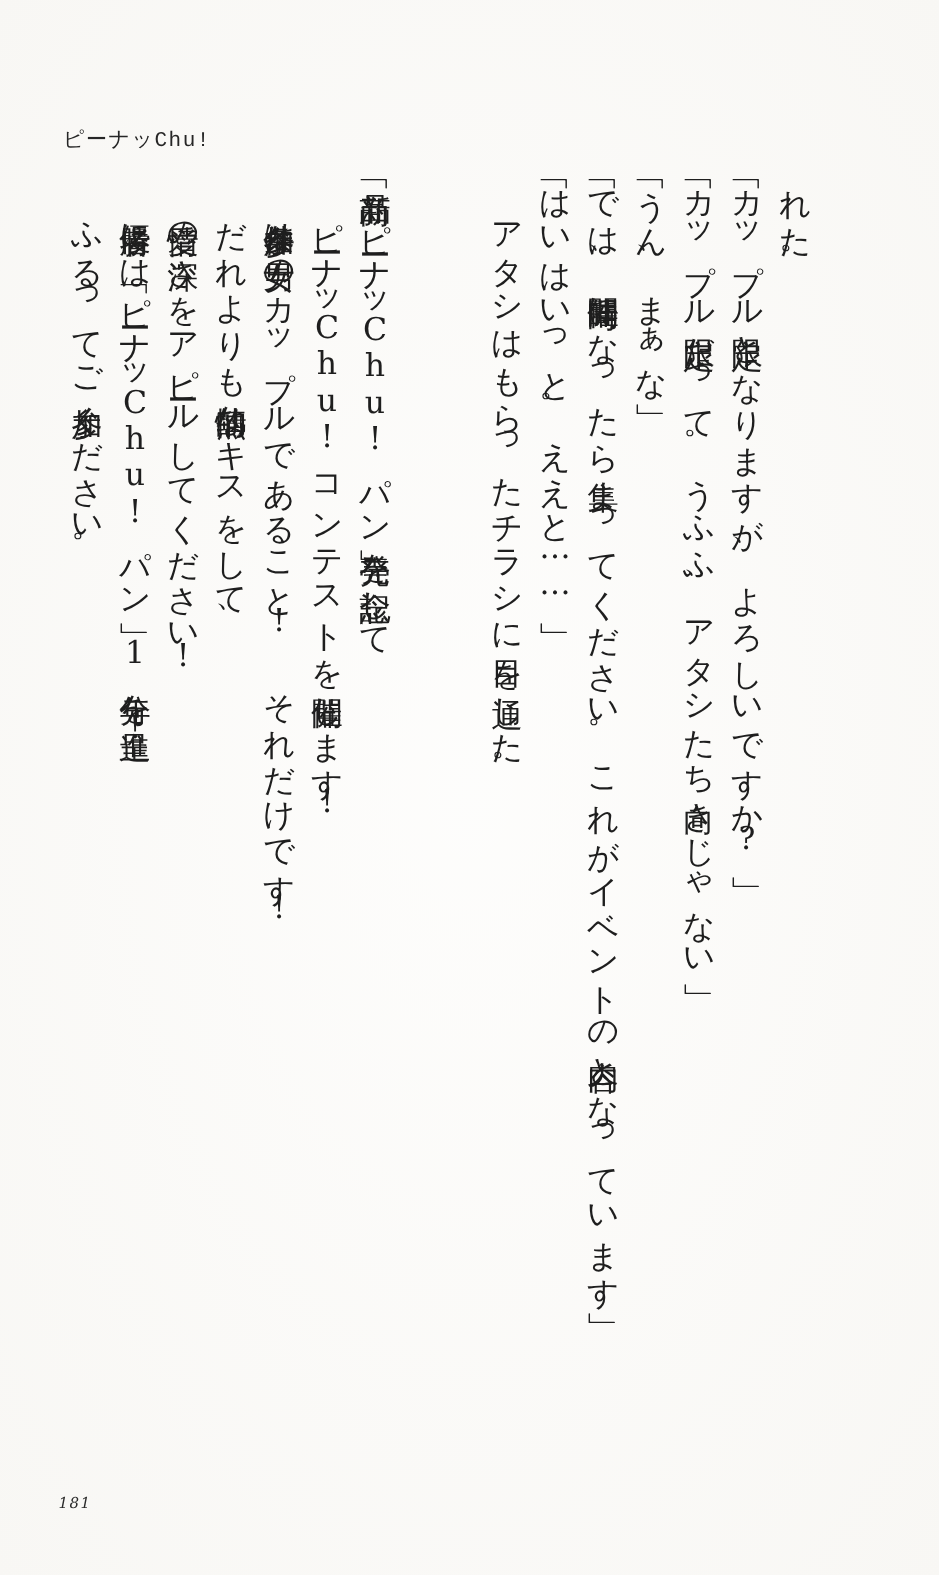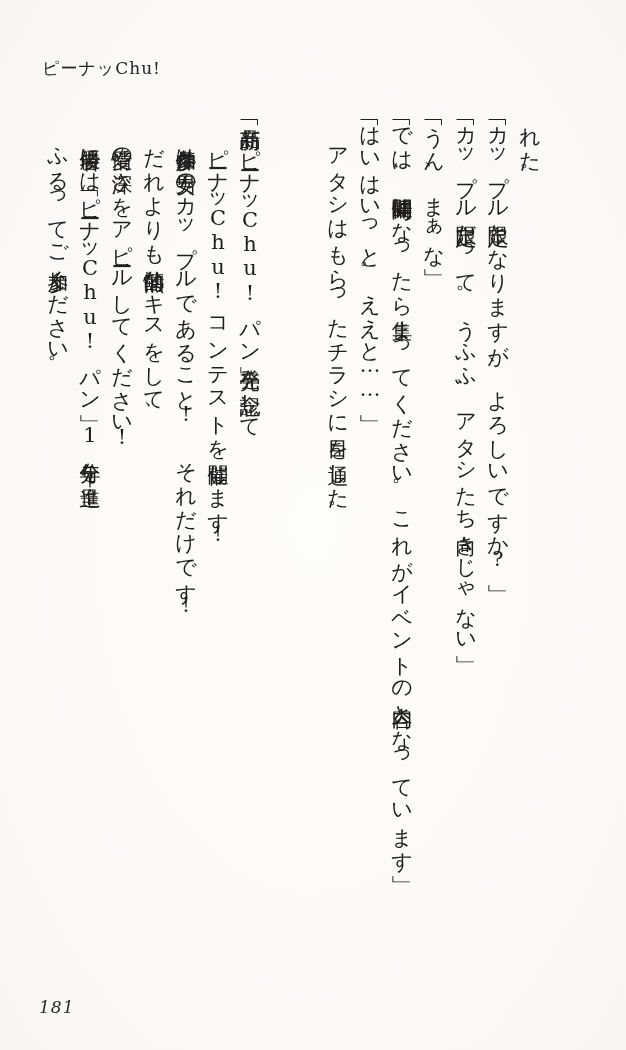--- a/index.html
+++ b/index.html
@@ -18,24 +18,25 @@
   .page {
     position: absolute;
     inset: 0;
     background:
       radial-gradient(ellipse at 50% 50%, rgba(255,255,255,0.6) 0%, rgba(0,0,0,0.012) 100%),
       #fbfaf7;
   }
   .running-header {
     position: absolute;
     left: 42px;
-    top: 57px;
-    font-size: 17px;
+    top: 84px;
+    font-size: 14px;
     letter-spacing: 1px;
     color: #262626;
+    font-family: Liberation Mono, monospace;
   }
   .body-text {
     position: absolute;
     top: 112px;
     left: 18px;
     width: 528px;
     height: 872px;
     writing-mode: vertical-rl;
     text-orientation: upright;
     font-size: 21px;
@@ -50,21 +51,21 @@
   .indent {
     text-indent: 1em;
   }
   .flyer-block {
     margin-right: 56px; 
   }
   .page-number {
     position: absolute;
     left: 39px;
     top: 997px;
-    font-size: 17px;
+    font-size: 10px;
     font-style: italic;
     letter-spacing: 1px;
     color: #2a2a2a;
   }
 </style>
 </head>
 <body>
 
 <div class="page">
 

